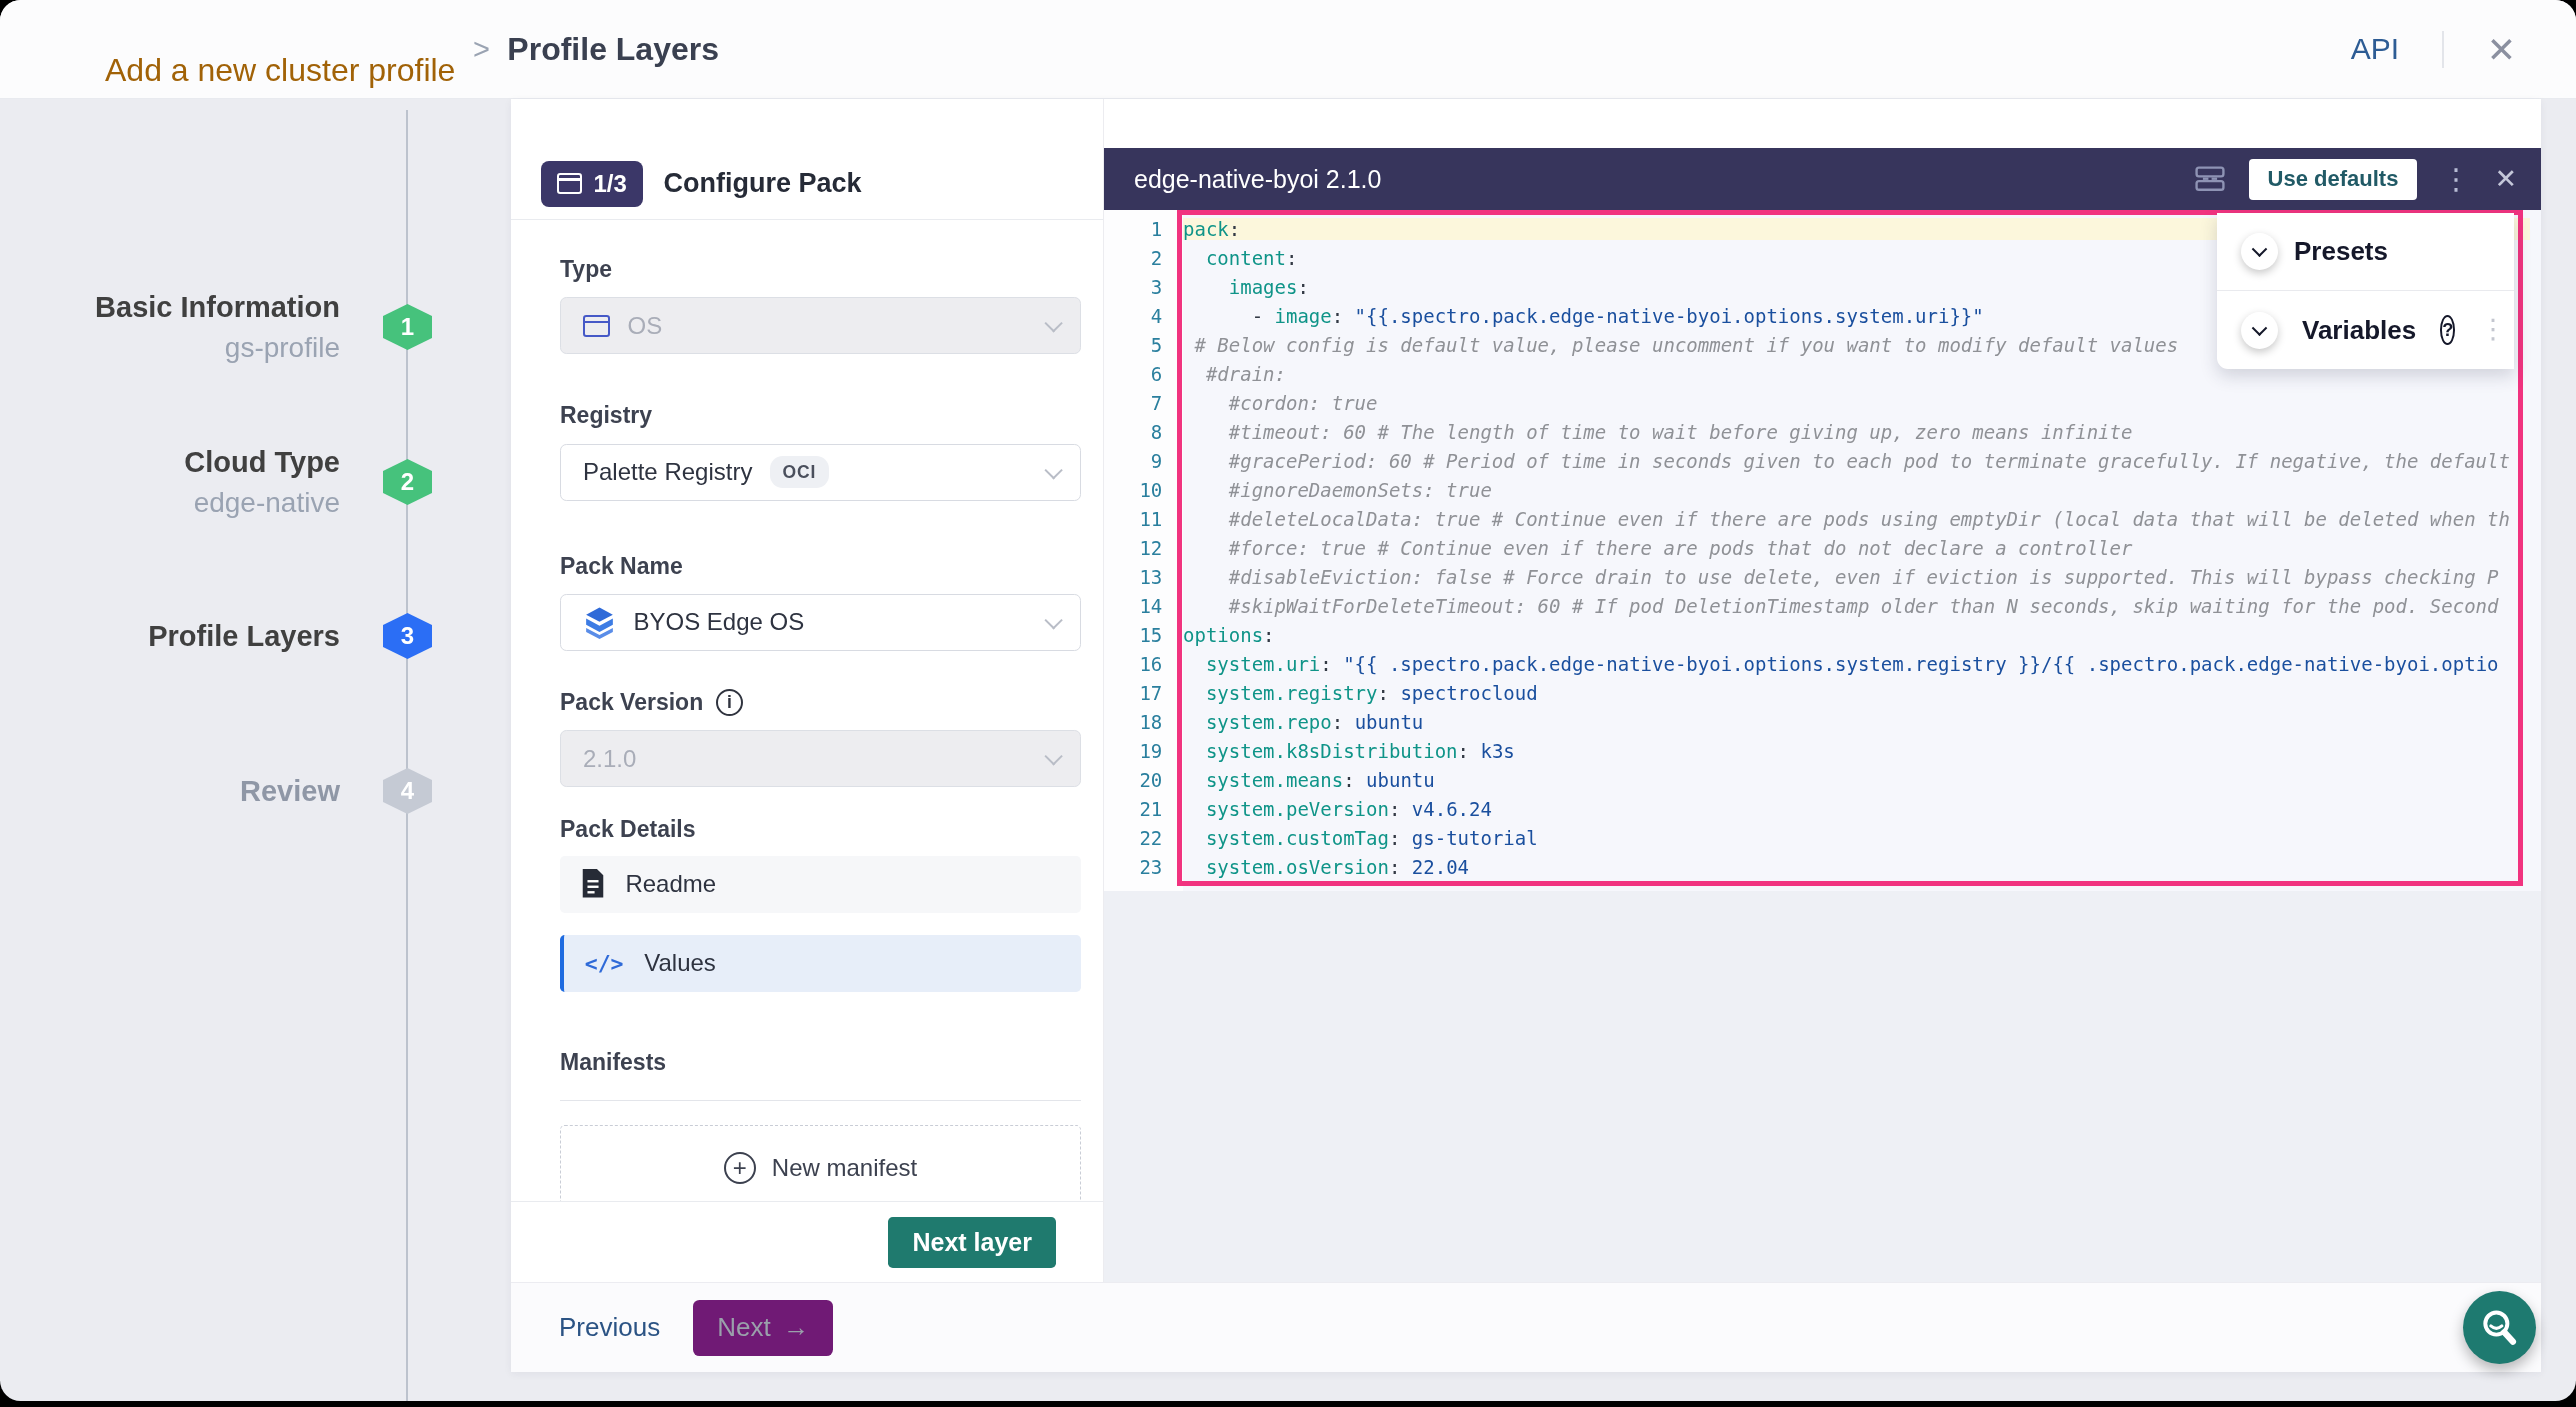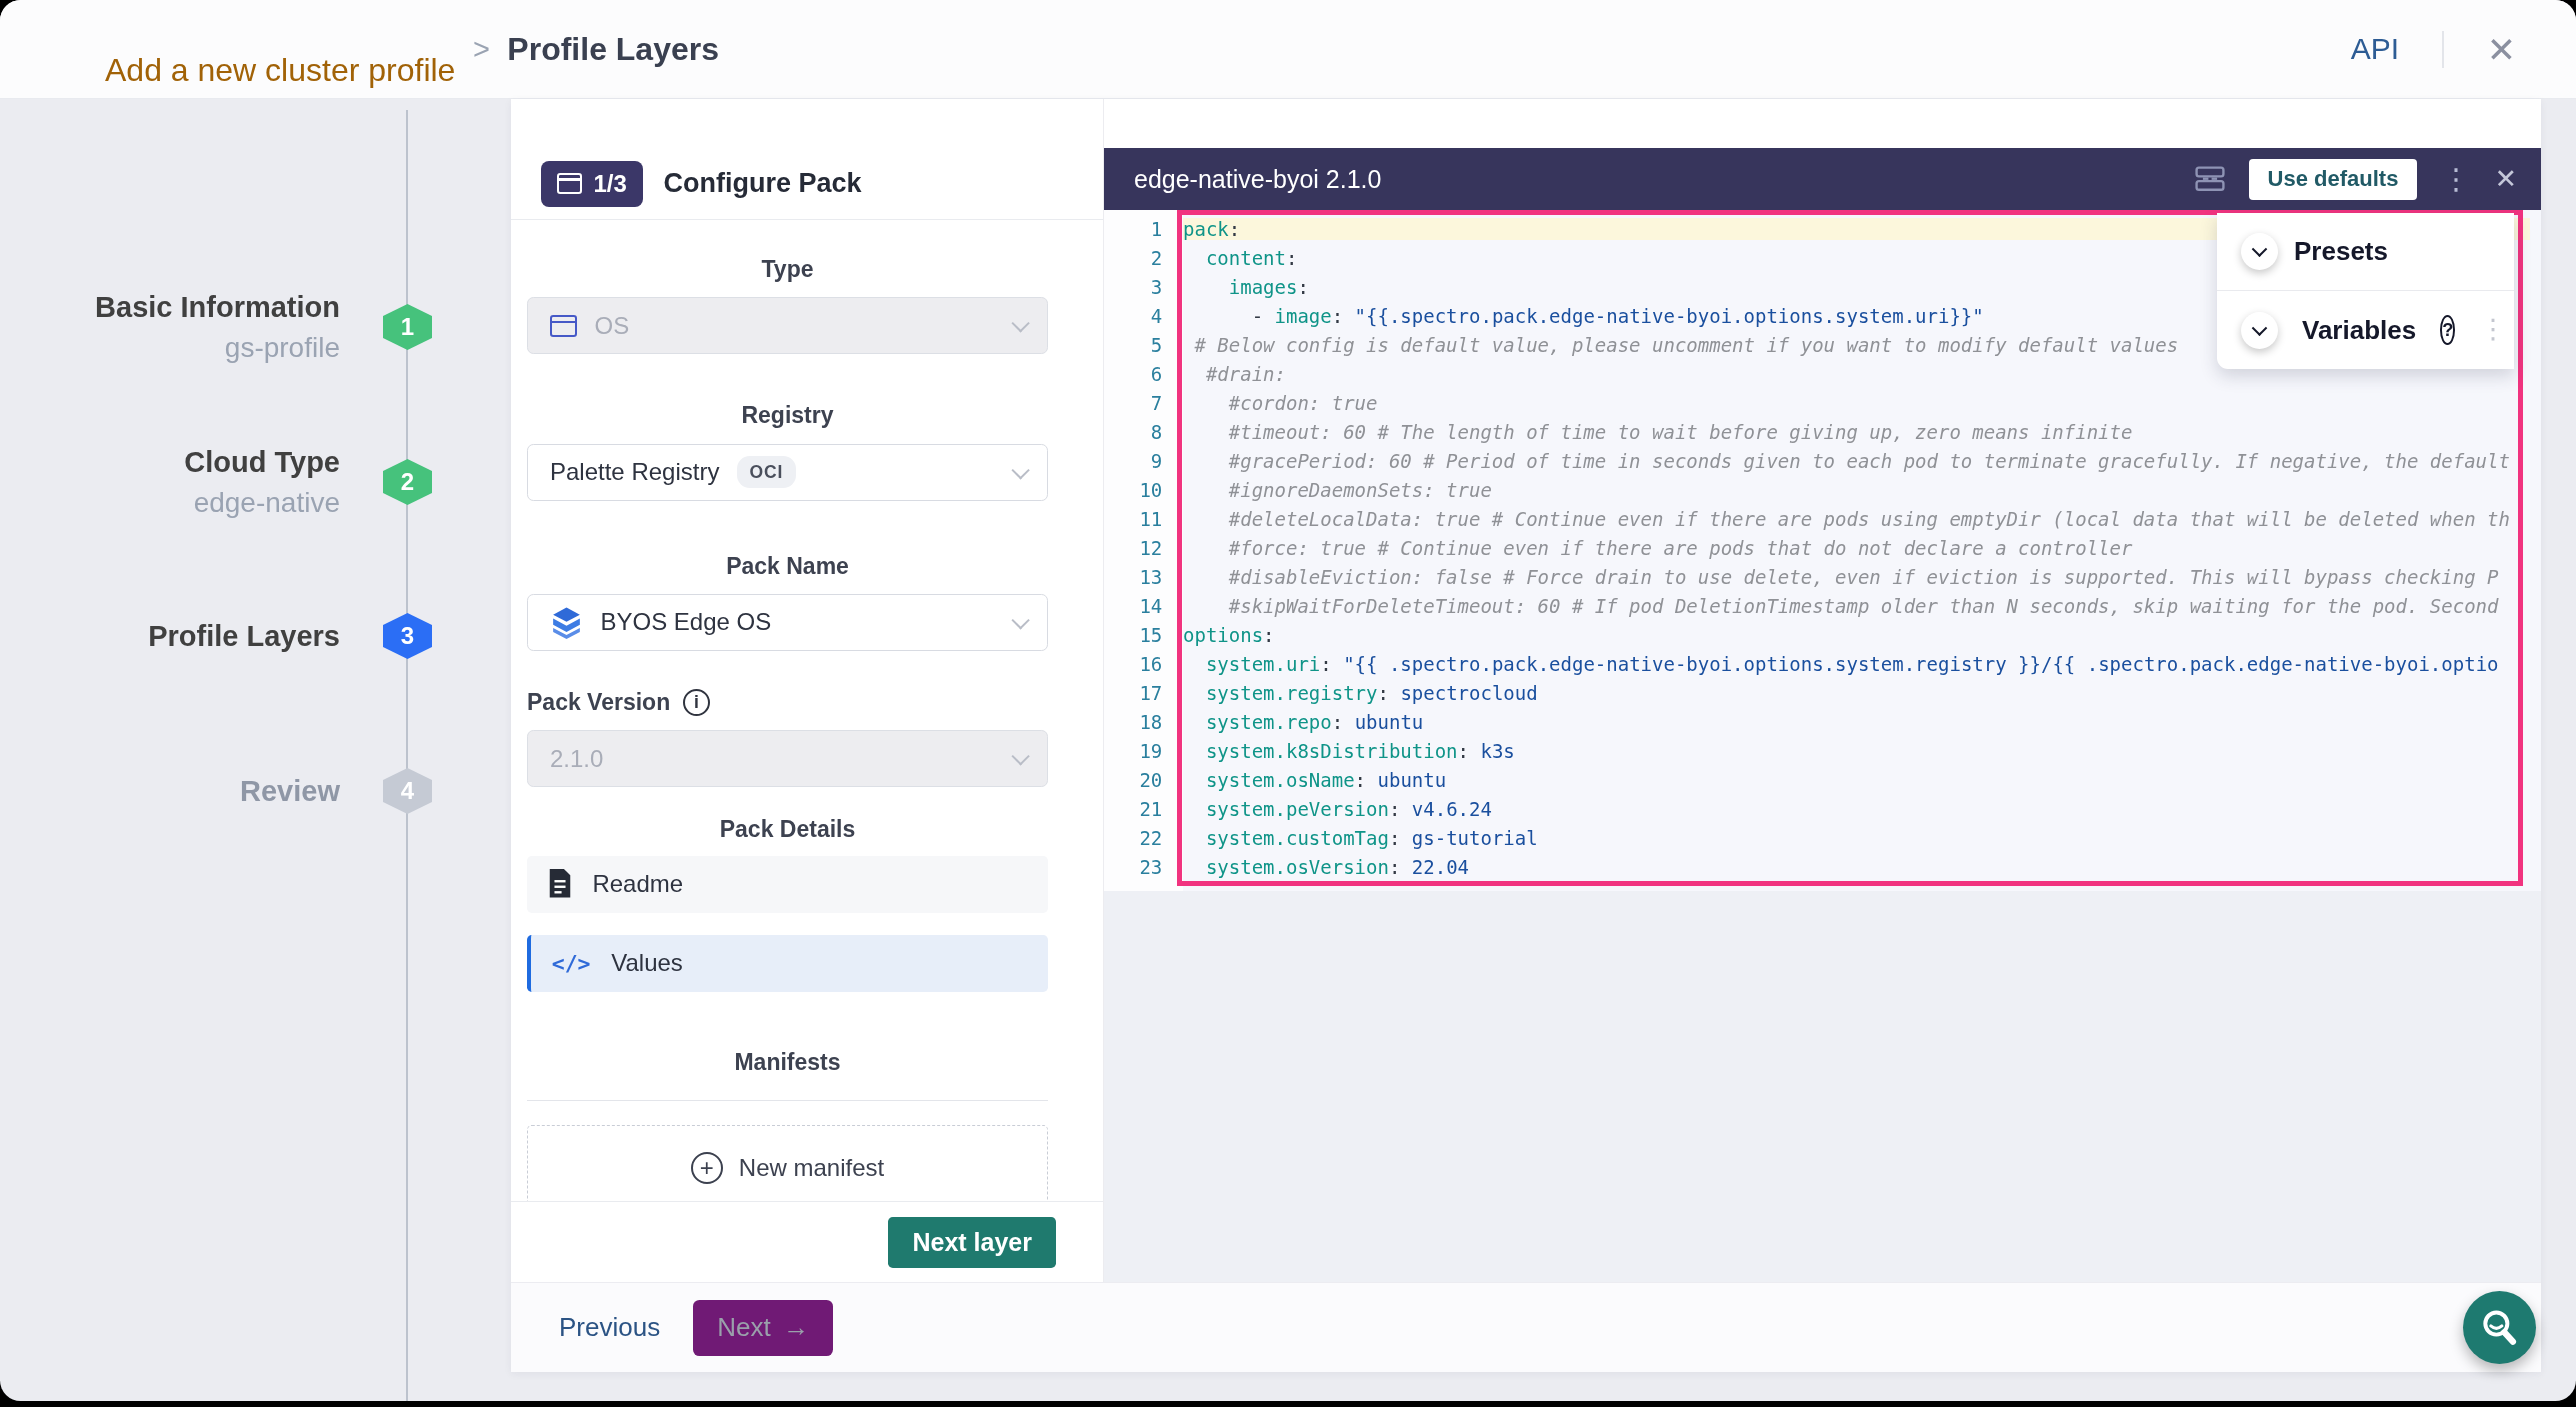--- a/index.html
+++ b/index.html
@@ -50,21 +50,21 @@
   .form-header { position:absolute; left:0; right:0; top:49px; height:72px;
                  border-bottom:0.8px solid #e9ebef; display:flex; align-items:center;
                  gap:20.7px; padding-left:30px; }
   .step-badge { background:#3b3768; border-radius:8px; height:46px; padding:0 16px;
                 display:flex; align-items:center; gap:11px; color:#fff;
                 font-size:24px; font-weight:600; }
   .win-icon { width:25.4px; height:20.7px; border:2.4px solid currentColor; border-radius:3.2px; position:relative; }
   .win-icon::before { content:""; position:absolute; left:0; right:0; top:3.2px; height:2.4px; background:currentColor; }
   .form-title { font-size:27px; font-weight:600; color:#262b37; }
 
-  .form-body { position:absolute; left:16px; top:122px; width:521px;text-align:center; }
+  .form-body { position:absolute; left:49px; top:122px; width:521px; }
   .field-label { font-size:23px; font-weight:600; color:#3d4250; line-height:27px; }
   .lbl-type { margin-top:35px; margin-bottom:14.3px; }
   .lbl-registry { margin-top:48px; margin-bottom:14.3px; }
   .lbl-packname { margin-top:52px; margin-bottom:14.3px; }
   .lbl-packversion { margin-top:38px; margin-bottom:14.3px; display:flex; align-items:center; gap:12.7px; }
   .lbl-packdetails { margin-top:29px; margin-bottom:12.7px; }
   .lbl-manifests { margin-top:57px; margin-bottom:24px; }
   .info-icon { width:27px; height:27px; border:2.4px solid #30343f; border-radius:50%;
                display:flex; align-items:center; justify-content:center;
                font-size:17.5px; font-weight:700; color:#30343f; font-style:normal; }
@@ -373,21 +373,21 @@
             <div class="code-row">
               <span class="ln">18</span>
               <span class="code"><span class="seg-t">  </span><span class="seg-k">system.repo</span><span class="seg-p">: </span><span class="seg-v">ubuntu</span></span>
             </div>
             <div class="code-row">
               <span class="ln">19</span>
               <span class="code"><span class="seg-t">  </span><span class="seg-k">system.k8sDistribution</span><span class="seg-p">: </span><span class="seg-v">k3s</span></span>
             </div>
             <div class="code-row">
               <span class="ln">20</span>
-              <span class="code"><span class="seg-t">  </span><span class="seg-k">system.osName</span><span class="seg-p">: </span><span class="seg-v">ubuntu</span></span>
+              <span class="code"><span class="seg-t">  </span><span class="seg-k">system.means</span><span class="seg-p">: </span><span class="seg-v">ubuntu</span></span>
             </div>
             <div class="code-row">
               <span class="ln">21</span>
               <span class="code"><span class="seg-t">  </span><span class="seg-k">system.peVersion</span><span class="seg-p">: </span><span class="seg-v">v4.6.24</span></span>
             </div>
             <div class="code-row">
               <span class="ln">22</span>
               <span class="code"><span class="seg-t">  </span><span class="seg-k">system.customTag</span><span class="seg-p">: </span><span class="seg-v">gs-tutorial</span></span>
             </div>
             <div class="code-row">

